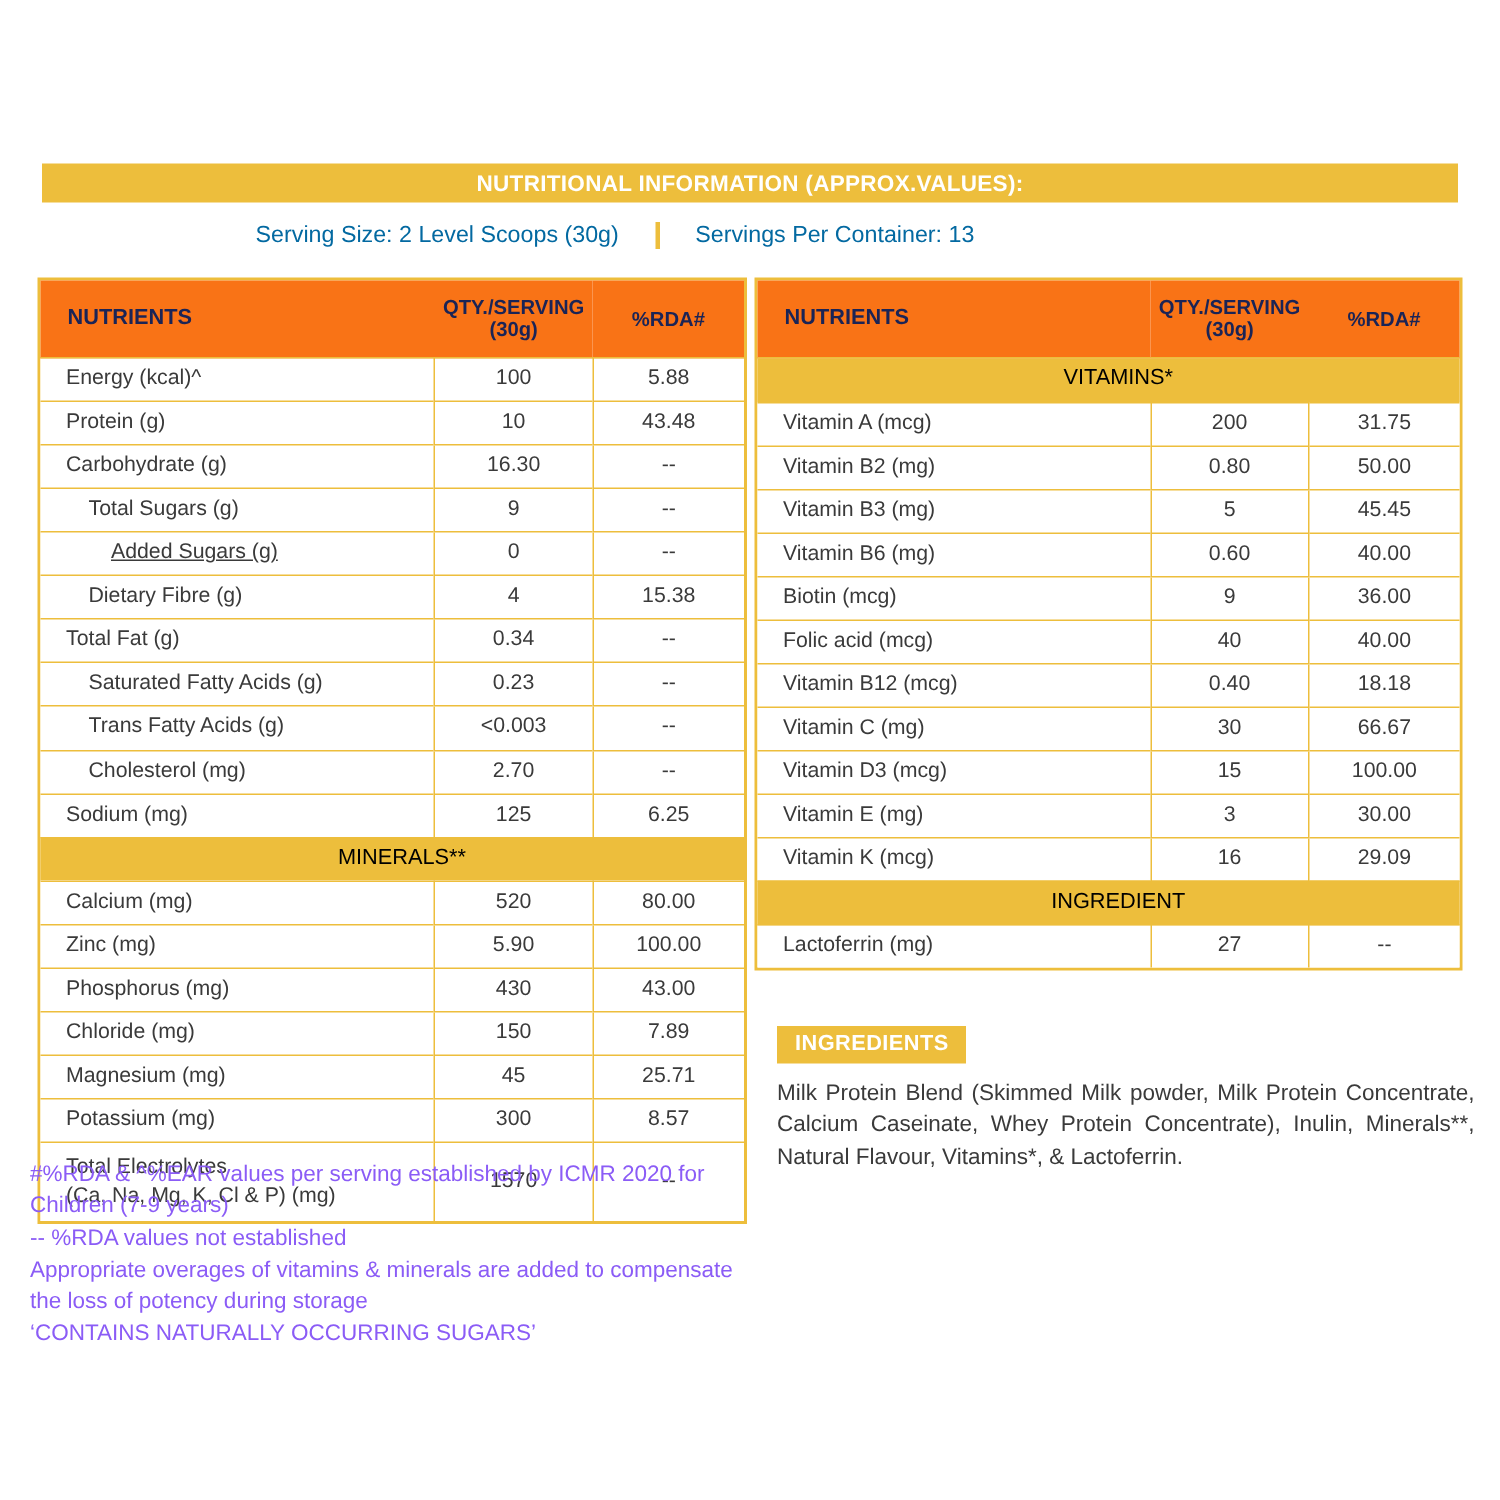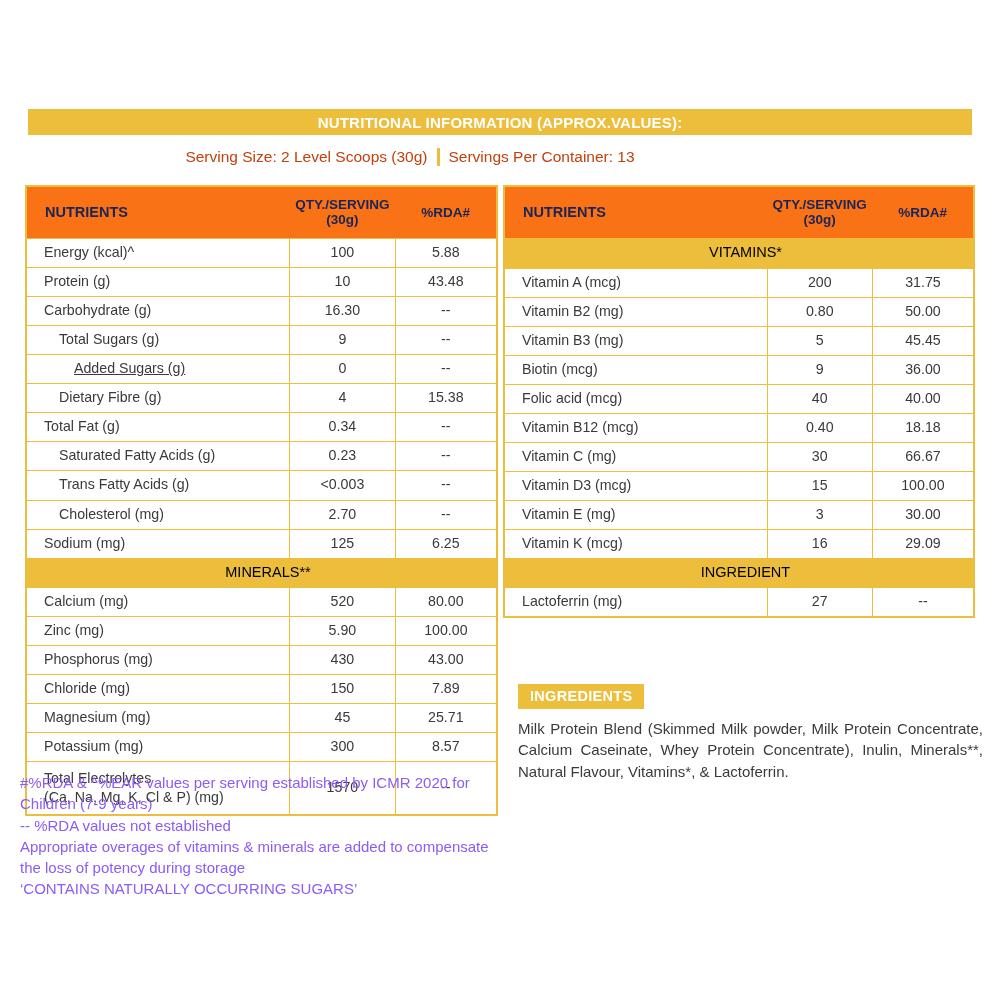--- a/index.html
+++ b/index.html
@@ -42,25 +42,25 @@
   }
 
   
   .serving-line {
     position: absolute;
     left: 0;
     top: 148px;
     width: 820px;
     text-align: center;
     font-size: 15.5px;
-    color: #c2410c;
+    color: #0369a1;
     display: flex;
     align-items: center;
     justify-content: center;
-    gap: 9px;
+    gap: 24px;
   }
   .serving-sep {
     display: inline-block;
     width: 3px;
     height: 18px;
     background: #EDBE3C;
   }
 
   
   .tbl {
@@ -326,20 +326,25 @@
             <td class="name">Vitamin B2 (mg)</td>
             <td class="qty">0.80</td>
             <td class="rda">50.00</td>
           </tr>
           <tr>
             <td class="name">Vitamin B3 (mg)</td>
             <td class="qty">5</td>
             <td class="rda">45.45</td>
           </tr>
           <tr>
+            <td class="name">Vitamin B6 (mg)</td>
+            <td class="qty">0.60</td>
+            <td class="rda">40.00</td>
+          </tr>
+          <tr>
             <td class="name">Biotin (mcg)</td>
             <td class="qty">9</td>
             <td class="rda">36.00</td>
           </tr>
           <tr>
             <td class="name">Folic acid (mcg)</td>
             <td class="qty">40</td>
             <td class="rda">40.00</td>
           </tr>
           <tr>

